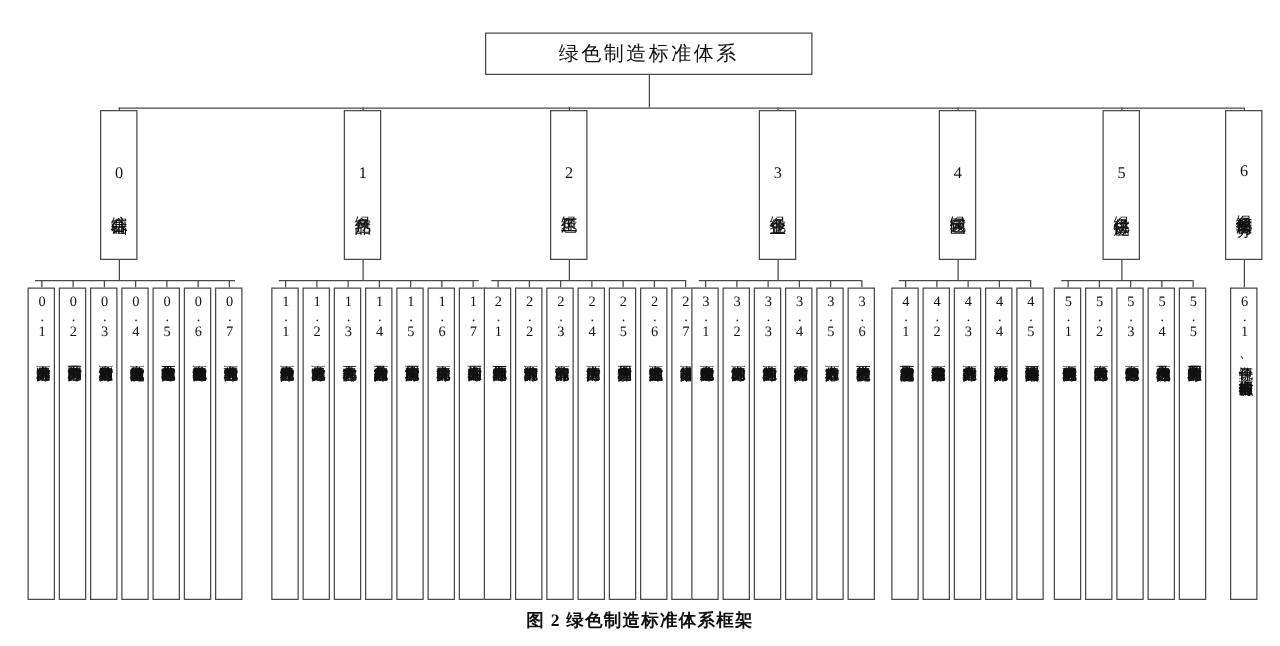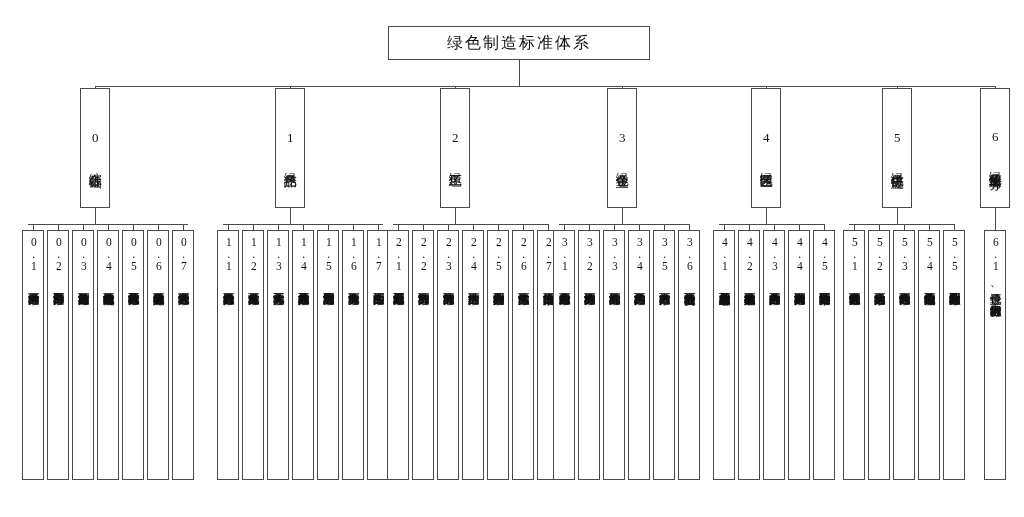--- a/index.html
+++ b/index.html
@@ -303,13 +303,14 @@
 
   <div class="ln v" style="left:995px; top:86px; height:4px;"></div>
   <div class="box lvl2" style="left:980px;">
     <span class="vtext">6 绿色评价与服务</span>
   </div>
   <div class="ln v" style="left:995px; top:208px; height:22px;"></div>
   <div class="box lvl3" style="left:984px;">
     <span class="vtext">6.1 绿色评价、标识与报告方面的标准</span>
   </div>
 
+  <div class="caption">图 2  绿色制造标准体系框架</div>
 </div>
 
 </body></html>

